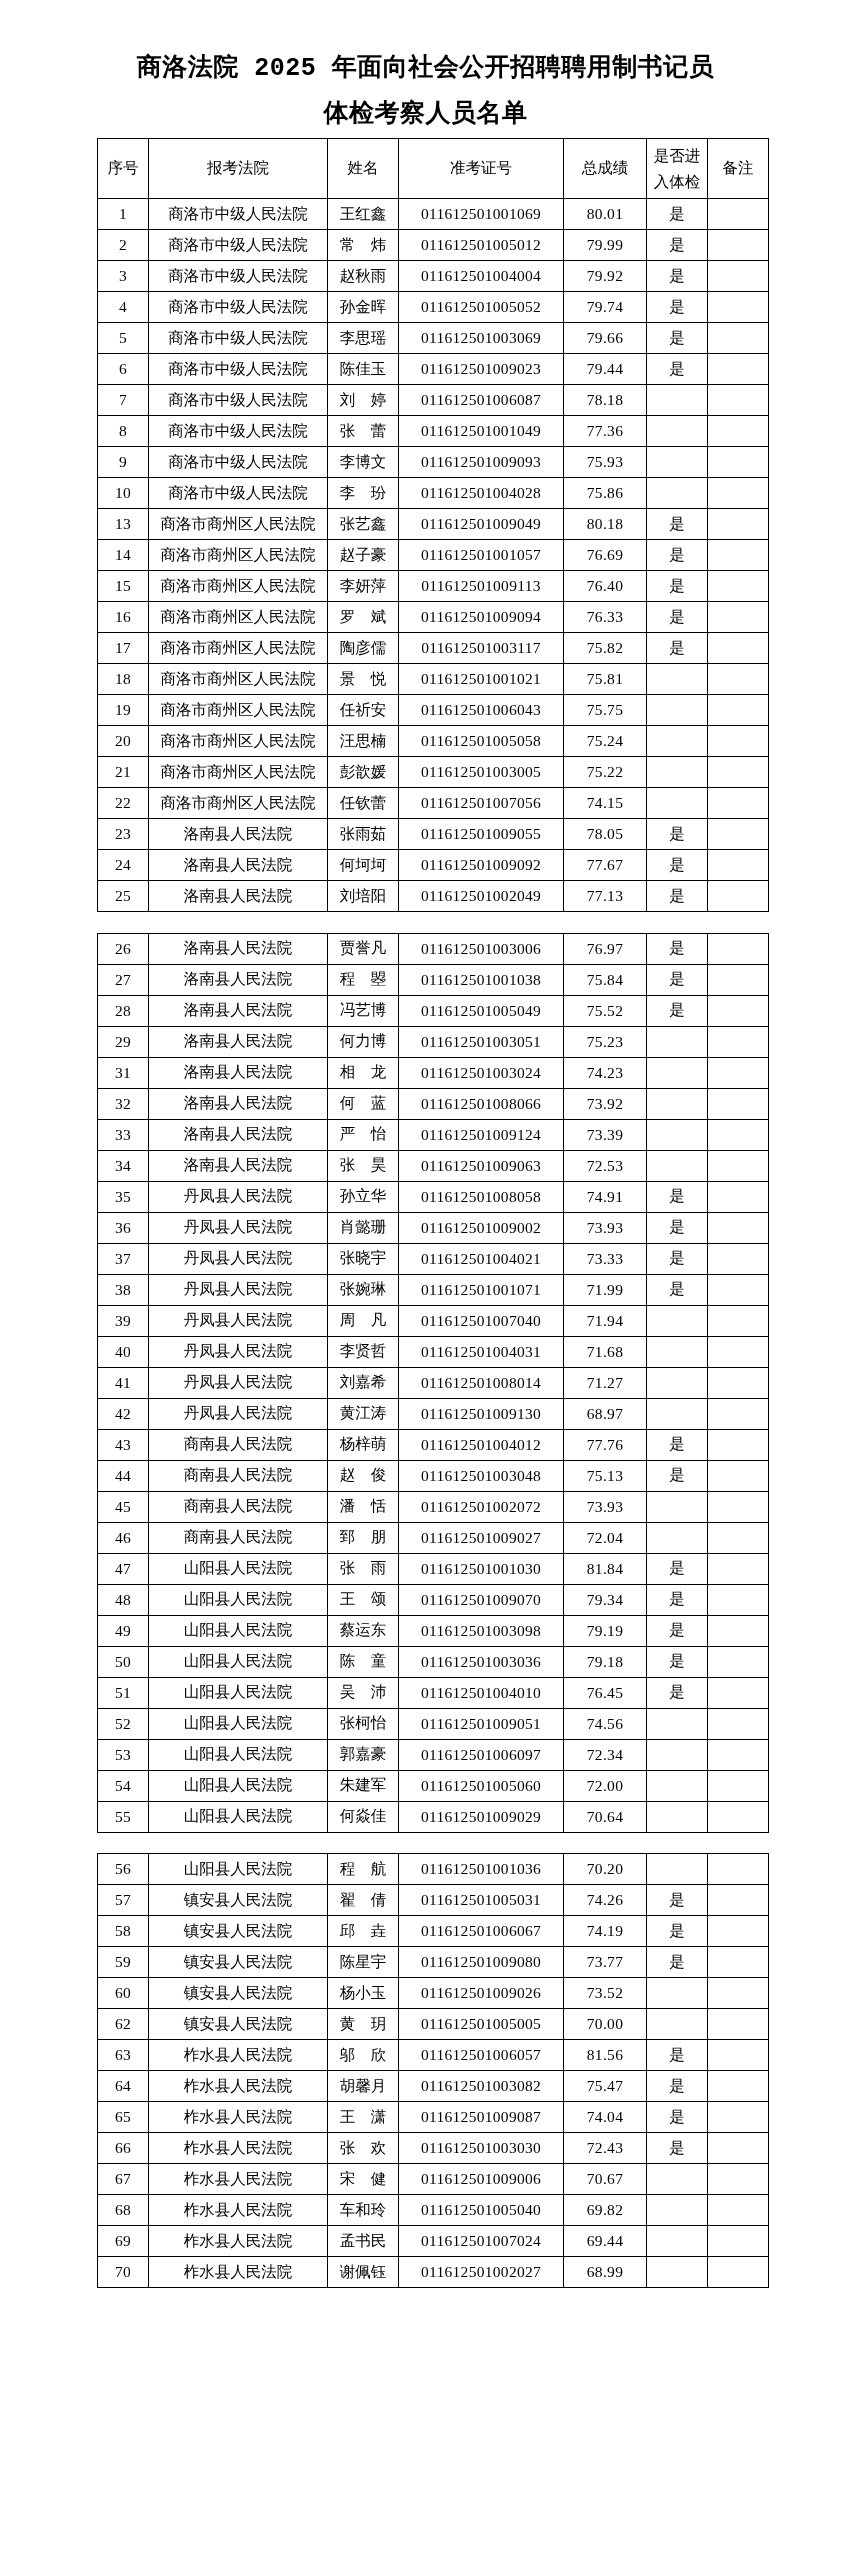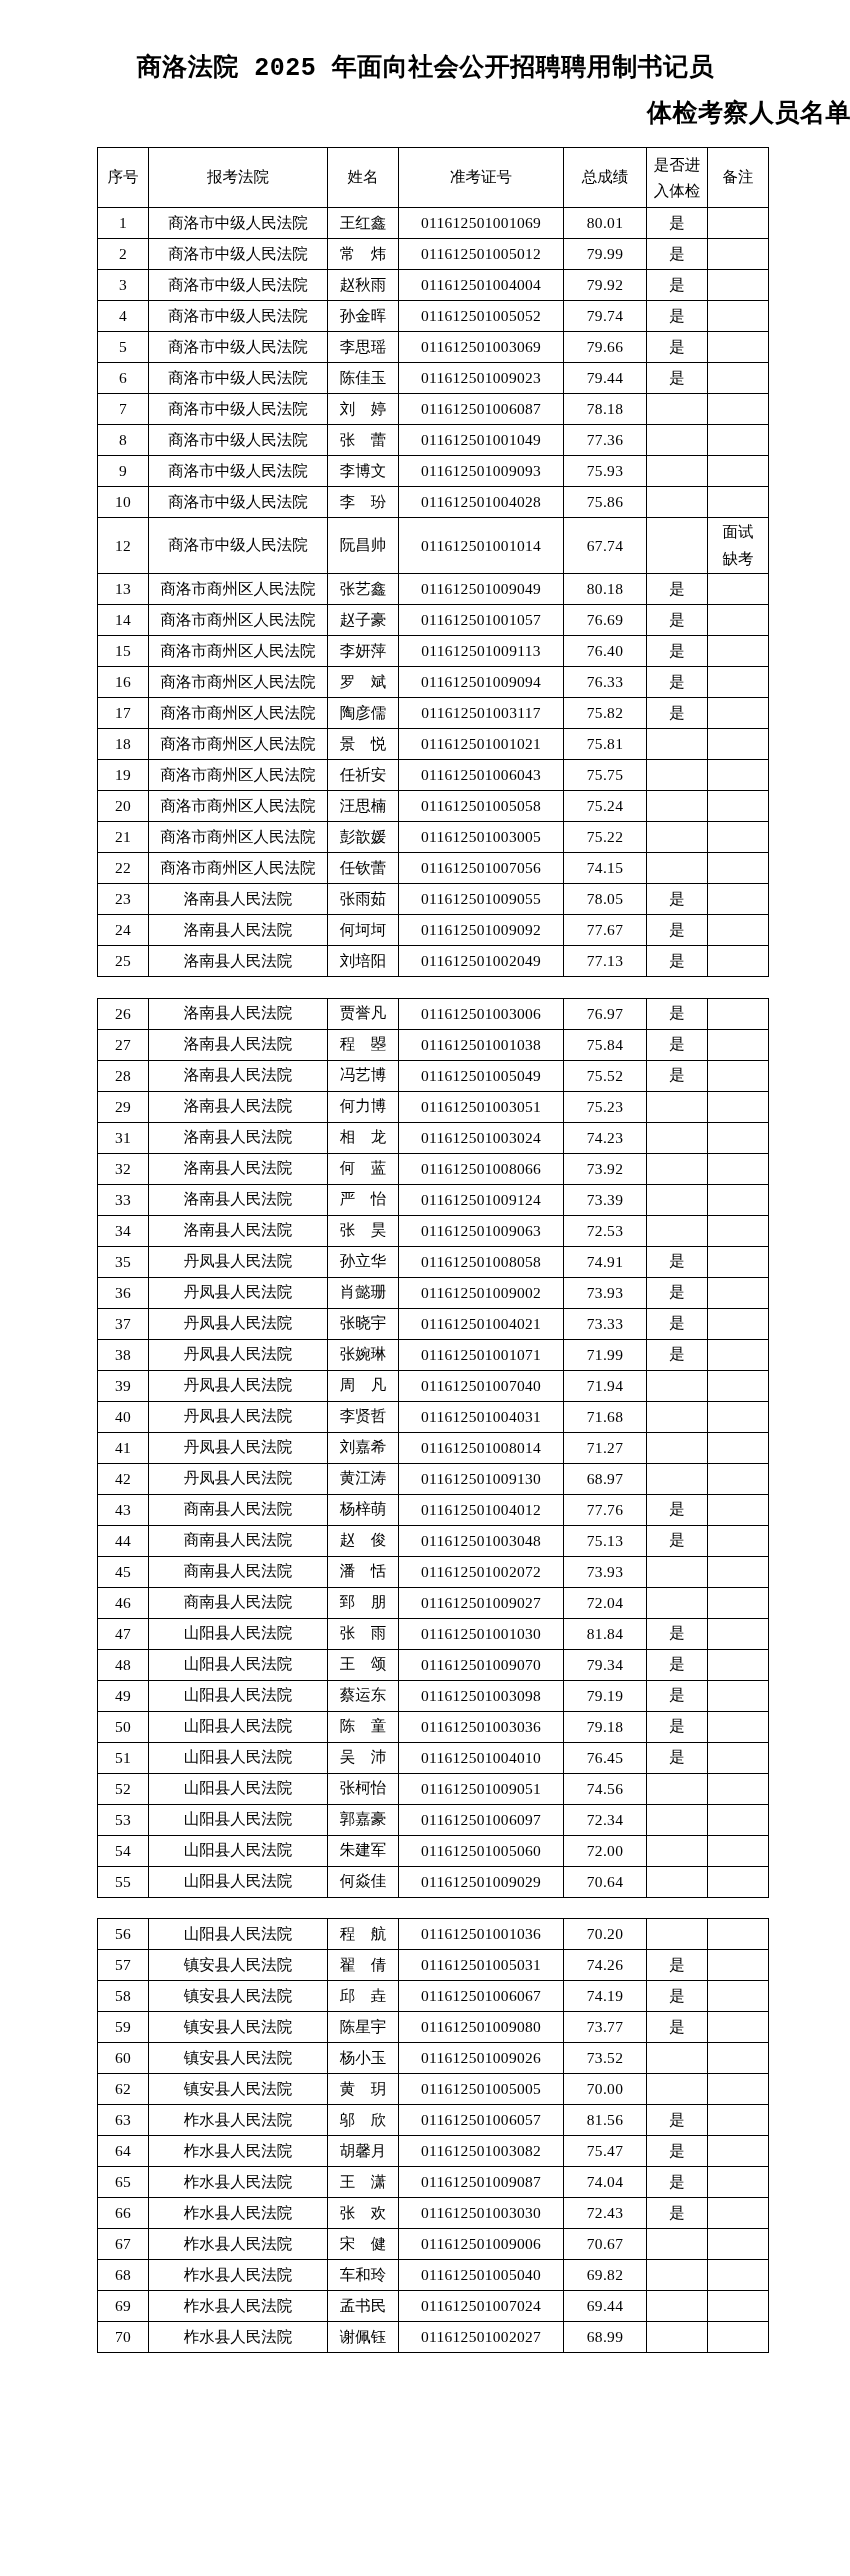--- a/index.html
+++ b/index.html
@@ -24,31 +24,31 @@
     text-align: center;
     letter-spacing: 0.5px;
     white-space: nowrap;
   }
   .doc-subtitle {
     font-family: "Liberation Serif", serif;
     font-weight: bold;
     font-size: 25px;
     line-height: 39px;
     margin-top: 5.4px;
-    text-align: right;
+    text-align: center;
     letter-spacing: 0.5px;
   }
   table.roster {
     border-collapse: collapse;
     table-layout: fixed;
     width: 671px;
     margin-left: 97px;
     border: 1.6px solid #000000;
   }
-  table.roster.first { margin-top: 15px; }
+  table.roster.first { margin-top: 6px; }
   table.roster.continued { margin-top: 20.4px; }
   table.roster th,
   table.roster td {
     border: 1.1px solid #000000;
     font-size: 15.5px;
     font-weight: normal;
     text-align: center;
     vertical-align: middle;
     padding: 1.1px 2.1px;
     overflow: hidden;
@@ -181,29 +181,20 @@
       <tr>
         <td class="num">10</td>
         <td>商洛市中级人民法院</td>
         <td>李　玢</td>
         <td class="num">011612501004028</td>
         <td class="num">75.86</td>
         <td></td>
         <td></td>
       </tr>
       <tr>
-        <td class="num">12</td>
-        <td>商洛市中级人民法院</td>
-        <td>阮昌帅</td>
-        <td class="num">011612501001014</td>
-        <td class="num">67.74</td>
-        <td></td>
-        <td><span class="remark-text">面试缺考</span></td>
-      </tr>
-      <tr>
         <td class="num">13</td>
         <td>商洛市商州区人民法院</td>
         <td>张艺鑫</td>
         <td class="num">011612501009049</td>
         <td class="num">80.18</td>
         <td>是</td>
         <td></td>
       </tr>
       <tr>
         <td class="num">14</td>

